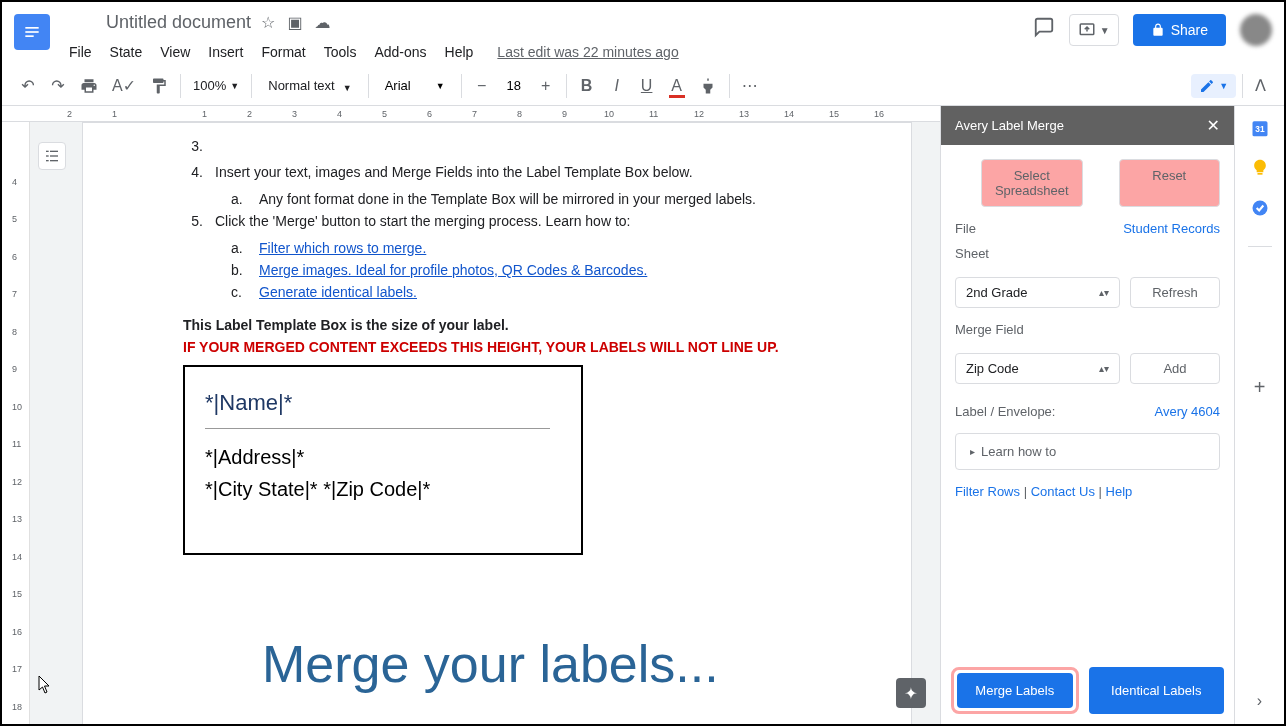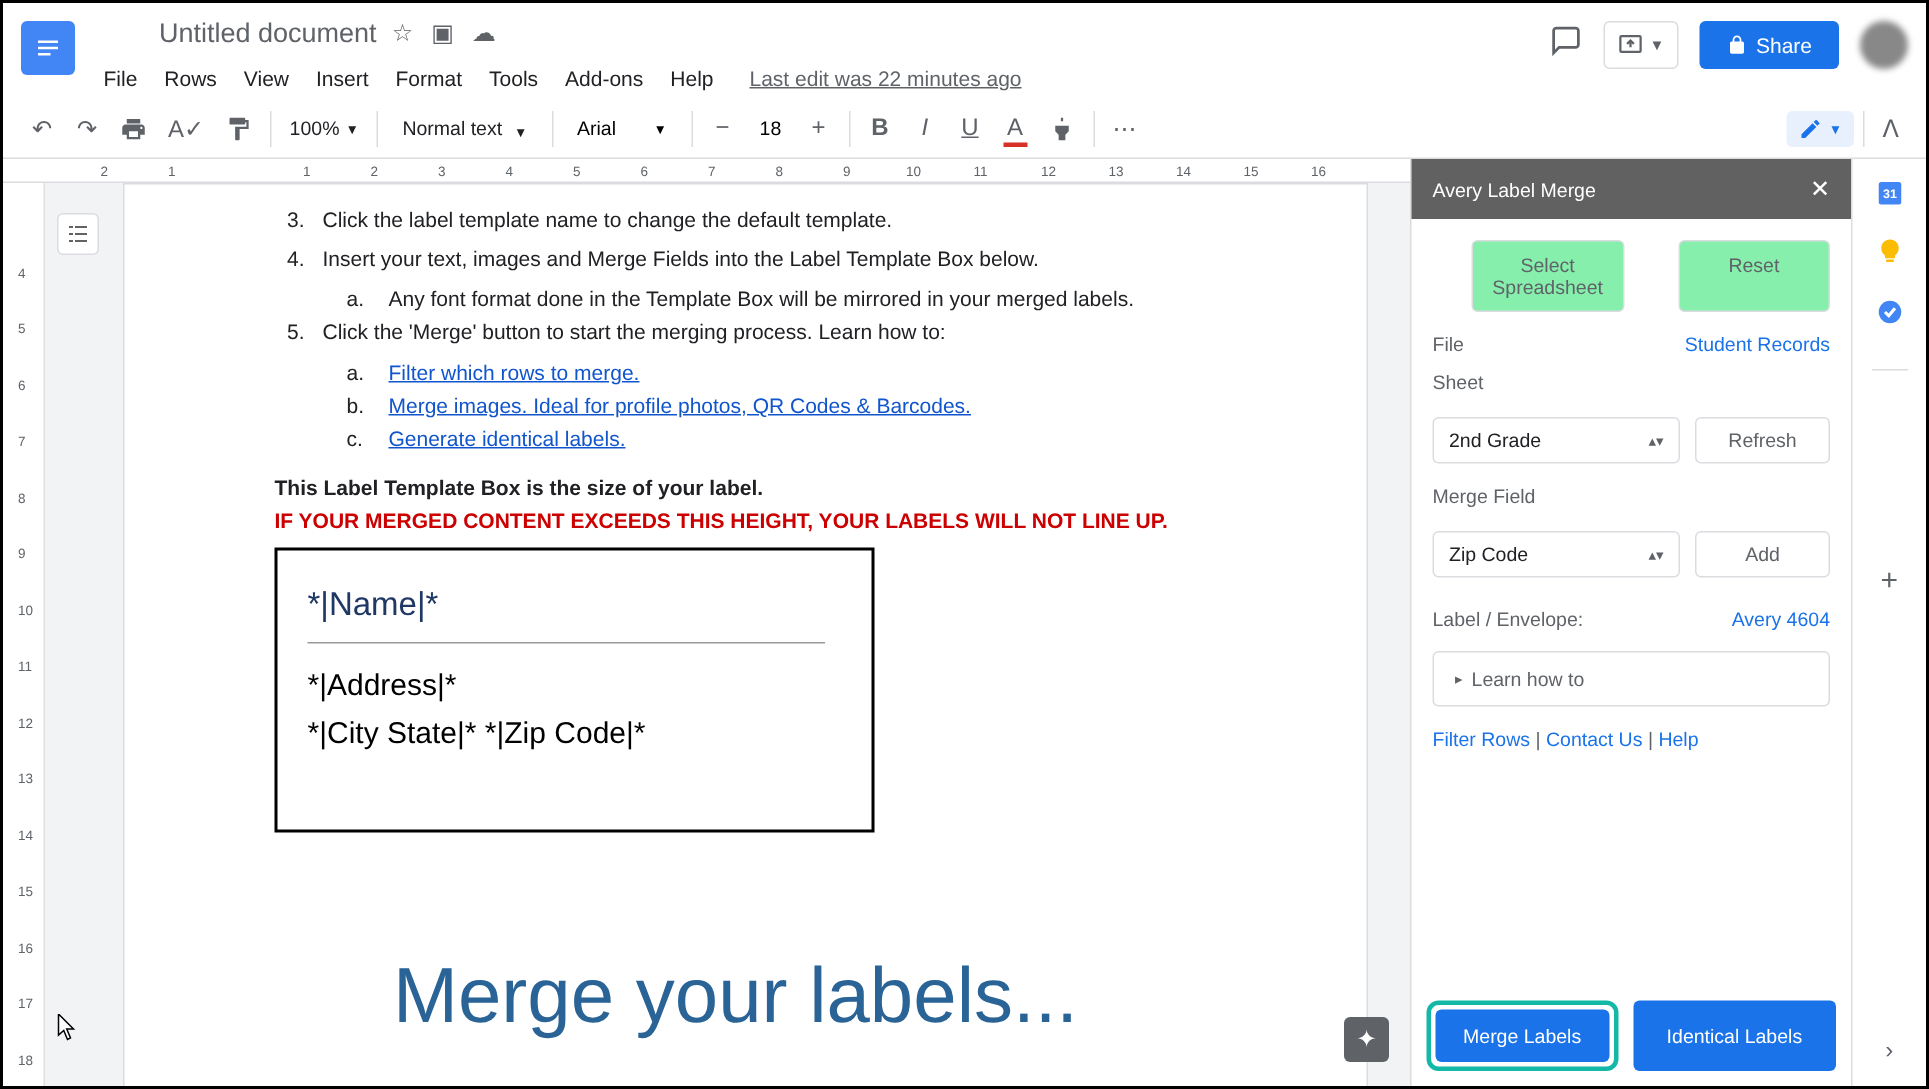--- a/index.html
+++ b/index.html
@@ -57,33 +57,33 @@
 .template-hr { border: none; border-top: 1px solid #999; margin: 4px 0 12px; width: 345px;}
 .template-addr { color: #000; font-size: 20px; }
 .overlay-text { position: absolute; bottom: 30px; left: 260px; font-size: 52px; color: #2a6496; font-weight: 400; }
 .explore-btn { position: absolute; bottom: 16px; right: 14px; width: 30px; height: 30px; background: #5f6368; border-radius: 4px; display:flex;align-items:center;justify-content:center;color:#fff;}
 
 
 .sidebar { width: 294px; background: #fff; border-left: 1px solid #dadce0; display: flex; flex-direction: column; }
 .sidebar-header { background: #616161; color: #fff; padding: 10px 14px; font-size: 13px; font-weight: 500; display: flex; justify-content: space-between; align-items: center; }
 .sidebar-body { padding: 14px; flex: 1; overflow-y: auto; font-size: 13px; color: #5f6368; }
 .row-2btn { display: flex; gap: 10px; }
-.btn-outline { flex: 1; border: 1px solid #dadce0; border-radius: 4px; padding: 8px; text-align: center; background: #86efac; font-size: 13px; color: #5f6368; cursor: pointer; margin-left: 26px; }
+.btn-outline { flex: 1; border: 1px solid #dadce0; border-radius: 4px; padding: 8px; text-align: center; background: #fca5a5; font-size: 13px; color: #5f6368; cursor: pointer; margin-left: 26px; }
 .field-row { display: flex; justify-content: space-between; align-items: center; margin-top: 14px; margin-bottom: 4px; }
 .field-label { color: #5f6368; }
 .field-link { color: #1a73e8; }
 .select-row { display: flex; gap: 10px; margin-top: 16px; }
 .select-box { flex: 1; border: 1px solid #dadce0; border-radius: 4px; padding: 7px 10px; background: #fff; display: flex; justify-content: space-between; align-items: center; font-size: 13px; color: #202124; }
 .action-btn { width: 90px; border: 1px solid #dadce0; border-radius: 4px; padding: 7px; text-align: center; background: #fff; font-size: 13px; cursor: pointer; color:#5f6368;}
 .learn-box { border: 1px solid #dadce0; border-radius: 4px; padding: 10px 14px; margin-top: 14px; display: flex; align-items: center; gap: 6px; }
 .help-links { margin-top: 14px; color: #1a73e8; }
 .help-links span { cursor: pointer; }
 .sidebar-footer { padding: 10px; display: flex; gap: 10px; }
 .primary-btn { flex: 1; background: #1a73e8; color: #fff; border: none; border-radius: 4px; padding: 10px; font-size: 13px; font-weight: 500; cursor: pointer; }
-.highlight-frame { border: 3px solid #14b8a6; border-radius: 8px; padding: 3px; }
+.highlight-frame { border: 3px solid #fca5a5; border-radius: 8px; padding: 3px; }
 
 
 .right-rail { width: 50px; display: flex; flex-direction: column; align-items: center; padding-top: 12px; gap: 20px; border-left: 1px solid #dadce0; position: relative;}
 .rail-icon { width: 20px; height: 20px; display: flex; align-items: center; justify-content: center; cursor: pointer;}
 .rail-plus{position:absolute; top:270px; color:#5f6368; font-size:20px;}
 .rail-arrow { position: absolute; bottom: 14px; color: #5f6368; }
 .cursor-arrow{position:absolute; z-index:100;}
 </style>
 </head>
 <body>
@@ -100,21 +100,21 @@
     <div class="title-row">
       <span class="doc-title">Untitled document</span>
       <div class="title-icons">
         <span>☆</span>
         <span>▣</span>
         <span>☁</span>
       </div>
     </div>
     <div class="menubar">
       <span>File</span>
-      <span>Rows</span>
+      <span>State</span>
       <span>View</span>
       <span>Insert</span>
       <span>Format</span>
       <span>Tools</span>
       <span>Add-ons</span>
       <span>Help</span>
       <span class="last-edit">Last edit was 22 minutes ago</span>
     </div>
   </div>
   <div class="header-right">
@@ -247,21 +247,20 @@
           <rect x="3" y="11" width="4" height="2"></rect>
           <rect x="9" y="11" width="12" height="2"></rect>
           <rect x="3" y="18" width="4" height="2"></rect>
           <rect x="9" y="18" width="12" height="2"></rect>
         </svg>
     </div>
     <div class="page">
       <div class="page-content">
         <div class="ol-item">
             <span class="ol-num">3.</span>
-            <span>Click the label template name to change the default template.</span>
           </div>
         <div class="ol-item">
             <span class="ol-num">4.</span>
             <span>Insert your text, images and Merge Fields into the Label Template Box below.</span>
           </div>
         <div class="sub-item">
             <span class="sub-let">a.</span>
             <span>Any font format done in the Template Box will be mirrored in your merged labels.</span>
           </div>
         <div class="ol-item">

